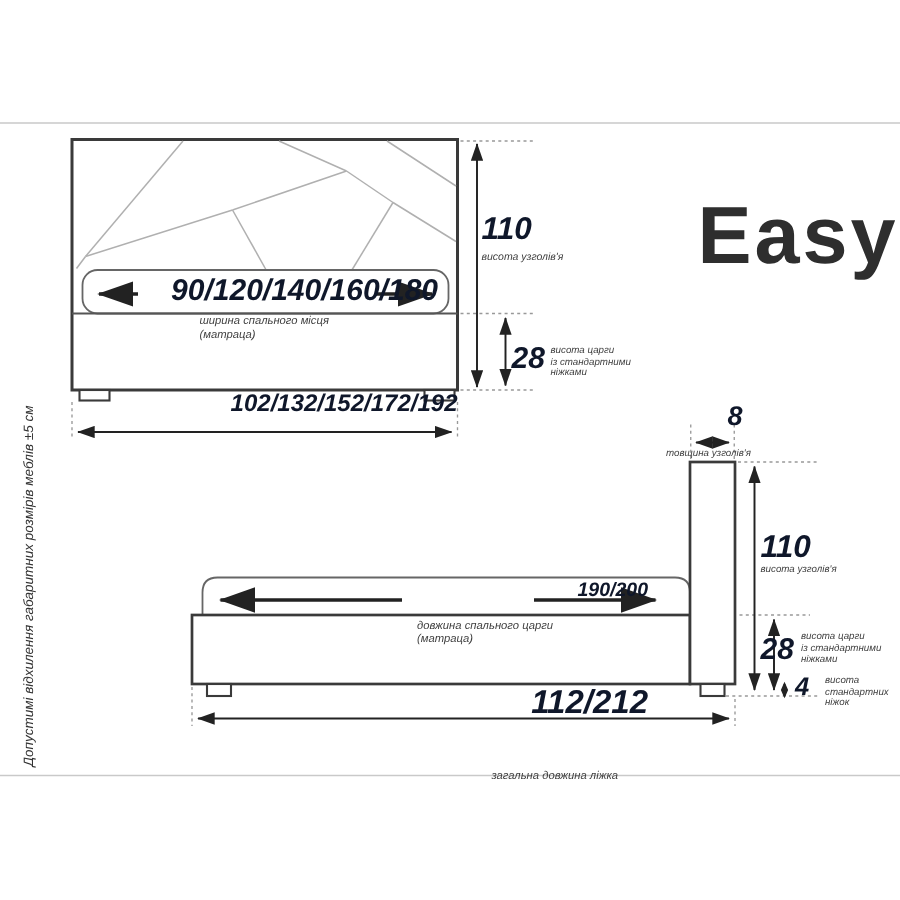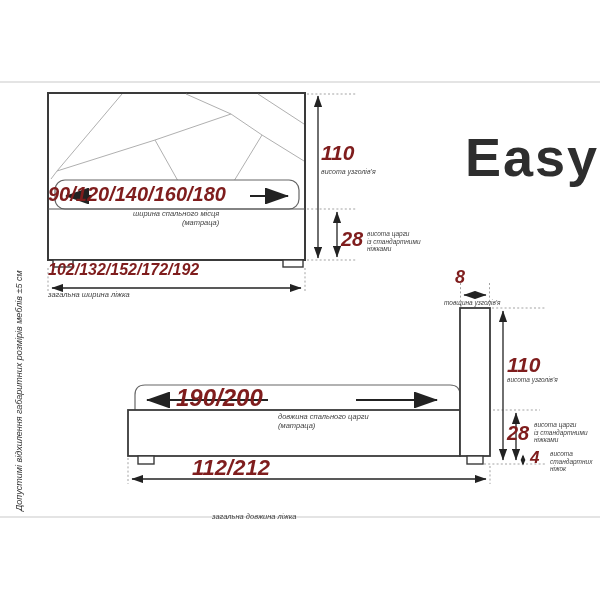--- a/index.html
+++ b/index.html
@@ -1,21 +1,21 @@
 <!DOCTYPE html>
 <html><head>
 <meta charset="utf-8">
 <style>
   html,body{margin:0;padding:0;background:#fff;}
   .canvas{position:relative;width:600px;height:600px;background:#ffffff;overflow:hidden;
           font-family:"Liberation Sans",sans-serif;color:#222;}
   .abs{position:absolute;}
-  .dim{font-weight:bold;font-style:italic;color:#7f1d1d;line-height:1;white-space:nowrap;}
+  .dim{font-weight:bold;font-style:italic;color:#0f172a;line-height:1;white-space:nowrap;}
   .lbl{font-style:italic;color:#3f3f3f;line-height:1.18;white-space:nowrap;}
-  .ctr{text-align:left;}
+  .ctr{text-align:right;}
   .brand{font-weight:bold;color:#2e2e2e;letter-spacing:2px;}
   .vnote{transform-origin:0 0;transform:rotate(-90deg);white-space:nowrap;
          font-style:italic;font-size:9px;color:#333;}
   svg{position:absolute;left:0;top:0;}
 </style>
 </head>
 <body>
 
 <div class="canvas">
 
@@ -110,36 +110,35 @@
         <line x1="132" y1="479" x2="486" y2="479" marker-start="url(#ah)" marker-end="url(#ah)"></line>
       </g>
       <polygon points="523,454.5 520.6,460 525.4,460" fill="#222"></polygon>
       <polygon points="523,465.5 520.6,460 525.4,460" fill="#222"></polygon>
     </g>
   </svg>
 
   <div class="abs brand" style="left:462px;top:126px;width:140px;font-size:54px;text-align:center;">Easy</div>
 
   <div class="abs dim ctr" style="left:48px;top:184px;width:244px;font-size:20px;">90/120/140/160/180</div>
-  <div class="abs lbl" style="left:133px;top:210px;font-size:7.5px;text-align:right;">
+  <div class="abs lbl" style="left:133px;top:210px;font-size:7.5px;">
     <div>ширина спального місця</div>
     <div>(матраца)</div>
   </div>
   <div class="abs dim ctr" style="left:48px;top:262px;width:257px;font-size:16px;">102/132/152/172/192</div>
-  <div class="abs lbl ctr" style="left:48px;top:291px;width:257px;font-size:7.5px;">загальна ширина ліжка</div>
   <div class="abs dim" style="left:321px;top:142px;font-size:21px;">110</div>
   <div class="abs lbl" style="left:321px;top:168px;font-size:7px;">висота узголів'я</div>
   <div class="abs dim" style="left:341px;top:229px;font-size:20px;">28</div>
   <div class="abs lbl" style="left:367px;top:230px;font-size:6.5px;">
     <div>висота царги</div>
     <div>із стандартними</div>
     <div>ніжками</div>
   </div>
 
-  <div class="abs dim ctr" style="left:176px;top:386px;width:240px;font-size:24px;">190/200</div>
+  <div class="abs dim ctr" style="left:192px;top:386px;width:240px;font-size:13px;">190/200</div>
   <div class="abs lbl" style="left:278px;top:413px;font-size:7.5px;">
     <div>довжина спального царги</div>
     <div>(матраца)</div>
   </div>
   <div class="abs dim ctr" style="left:192px;top:457px;width:240px;font-size:22px;">112/212</div>
   <div class="abs lbl ctr" style="left:212px;top:513px;width:200px;font-size:7.5px;">загальна довжина ліжка</div>
   <div class="abs dim ctr" style="left:455px;top:268px;width:40px;font-size:18px;">8</div>
   <div class="abs lbl" style="left:444px;top:299px;font-size:6.5px;">товщина узголів'я</div>
   <div class="abs dim" style="left:507px;top:354px;font-size:21px;">110</div>
   <div class="abs lbl" style="left:507px;top:376px;font-size:6.5px;">висота узголів'я</div>

